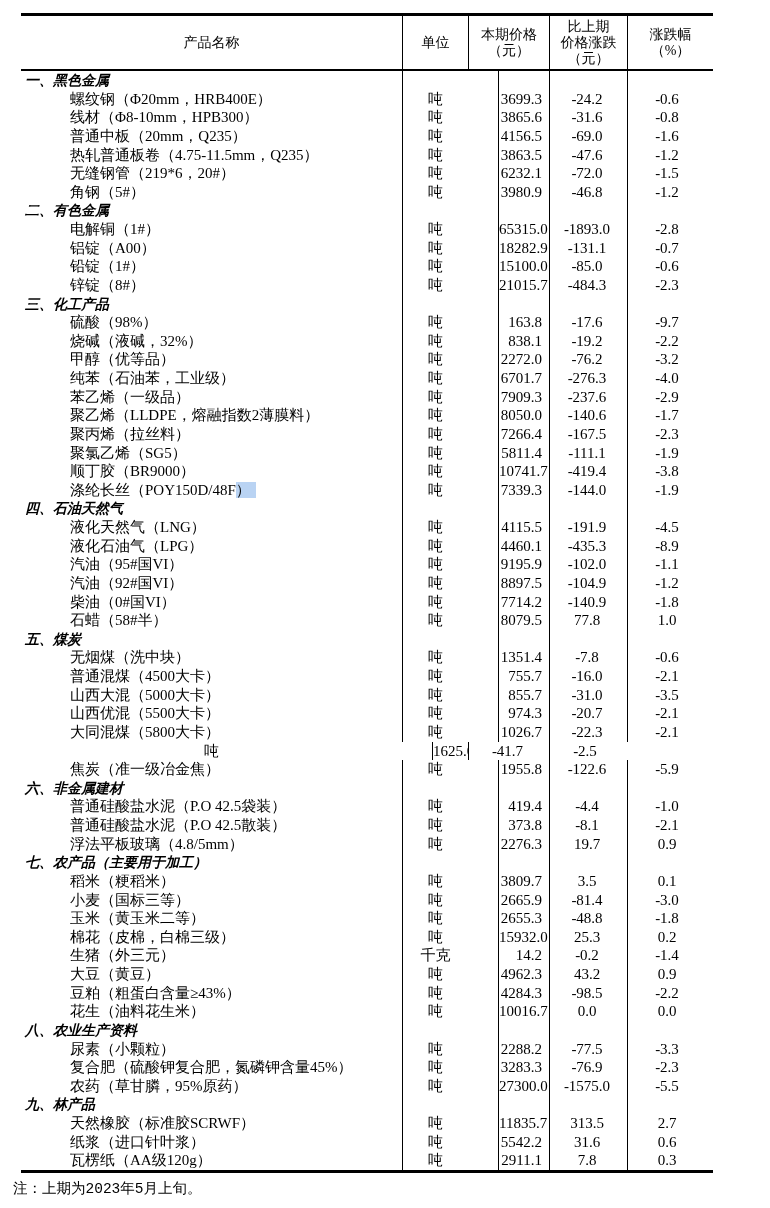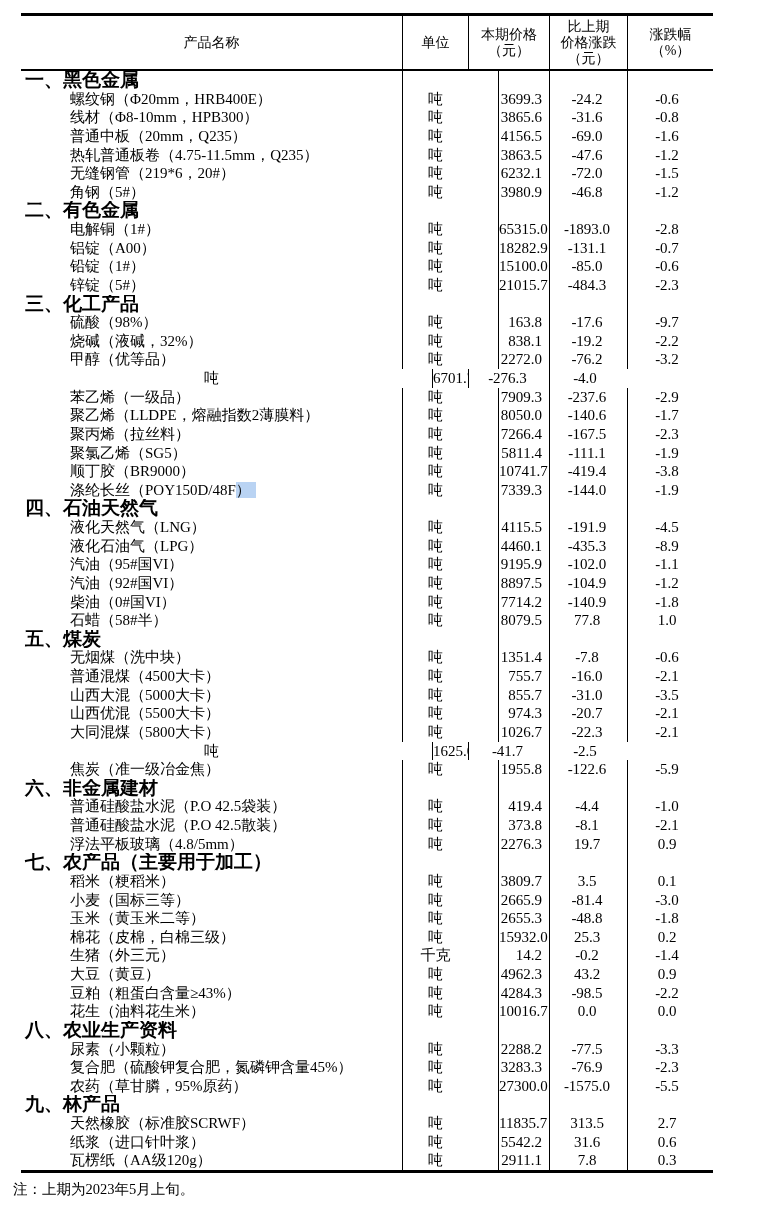--- a/index.html
+++ b/index.html
@@ -46,38 +46,40 @@
   .cell {
     font-size: 15px;
     line-height: 18.64px;
     white-space: nowrap;
     overflow: hidden;
   }
   .row .cell:nth-child(n+2) { border-left: 1px solid #000; }
   .c-name.section-title {
     font-family: "Liberation Sans", "DejaVu Sans", sans-serif;
     font-weight: bold;
-    font-size: 19px;
+    font-size: 14px;
     padding-left: 4px;
+    font-style: italic;
   }
   .c-name.item-name { padding-left: 49px; }
   .c-unit  { text-align: center; }
   .c-price { text-align: right; padding-right: 7px; margin-left: 30px; }
   .c-change{ text-align: center; padding-right: 3px; }
   .c-pct   { text-align: center; padding-right: 7px; }
   .sel {
     background: #b9d3f3;
     padding-right: 5px;
   }
   .note {
     position: absolute;
     left: 13px;
     top: 1180px;
     font-size: 14.5px;
     line-height: 18px;
+    font-family: Liberation Mono, monospace;
   }
 </style>
 </head>
 <body>
 
 <div class="page">
   <div class="price-table">
     <div class="thead">
       <div class="th">产品名称</div>
       <div class="th">单位</div>
@@ -161,21 +163,21 @@
           <div class="cell c-pct">-0.7</div>
         </div>
         <div class="row">
           <div class="cell c-name item-name">铅锭（1#）</div>
           <div class="cell c-unit">吨</div>
           <div class="cell c-price">15100.0</div>
           <div class="cell c-change">-85.0</div>
           <div class="cell c-pct">-0.6</div>
         </div>
         <div class="row">
-          <div class="cell c-name item-name">锌锭（5#）</div>
+          <div class="cell c-name item-name">锌锭（8#）</div>
           <div class="cell c-unit">吨</div>
           <div class="cell c-price">21015.7</div>
           <div class="cell c-change">-484.3</div>
           <div class="cell c-pct">-2.3</div>
         </div>
         <div class="row">
           <div class="cell c-name section-title">三、化工产品</div>
           <div class="cell c-unit"></div>
           <div class="cell c-price"></div>
           <div class="cell c-change"></div>
@@ -196,20 +198,21 @@
           <div class="cell c-pct">-2.2</div>
         </div>
         <div class="row">
           <div class="cell c-name item-name">甲醇（优等品）</div>
           <div class="cell c-unit">吨</div>
           <div class="cell c-price">2272.0</div>
           <div class="cell c-change">-76.2</div>
           <div class="cell c-pct">-3.2</div>
         </div>
         <div class="row">
+          <div class="cell c-name item-name">纯苯（石油苯，工业级）</div>
           <div class="cell c-unit">吨</div>
           <div class="cell c-price">6701.7</div>
           <div class="cell c-change">-276.3</div>
           <div class="cell c-pct">-4.0</div>
         </div>
         <div class="row">
           <div class="cell c-name item-name">苯乙烯（一级品）</div>
           <div class="cell c-unit">吨</div>
           <div class="cell c-price">7909.3</div>
           <div class="cell c-change">-237.6</div>

